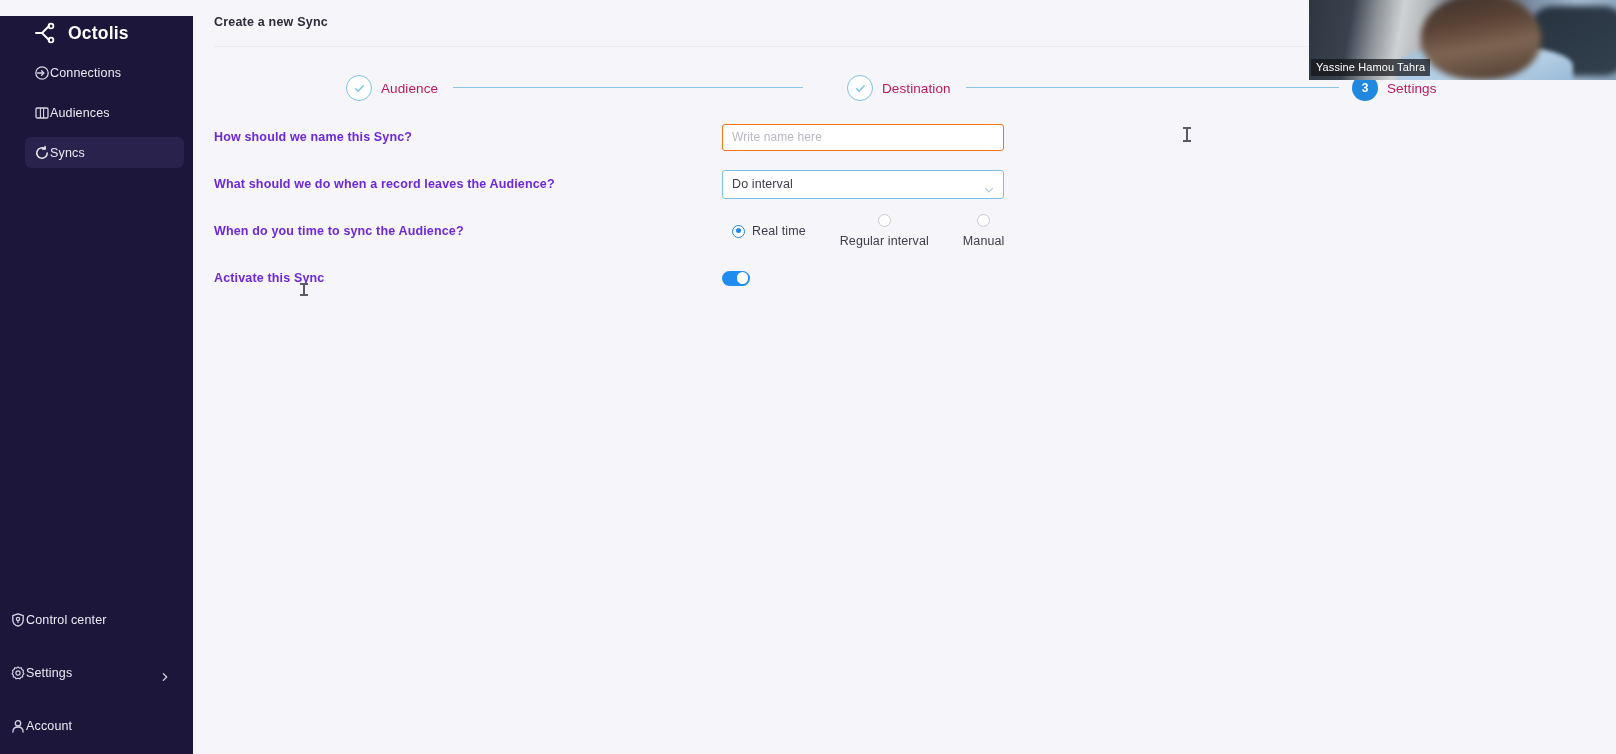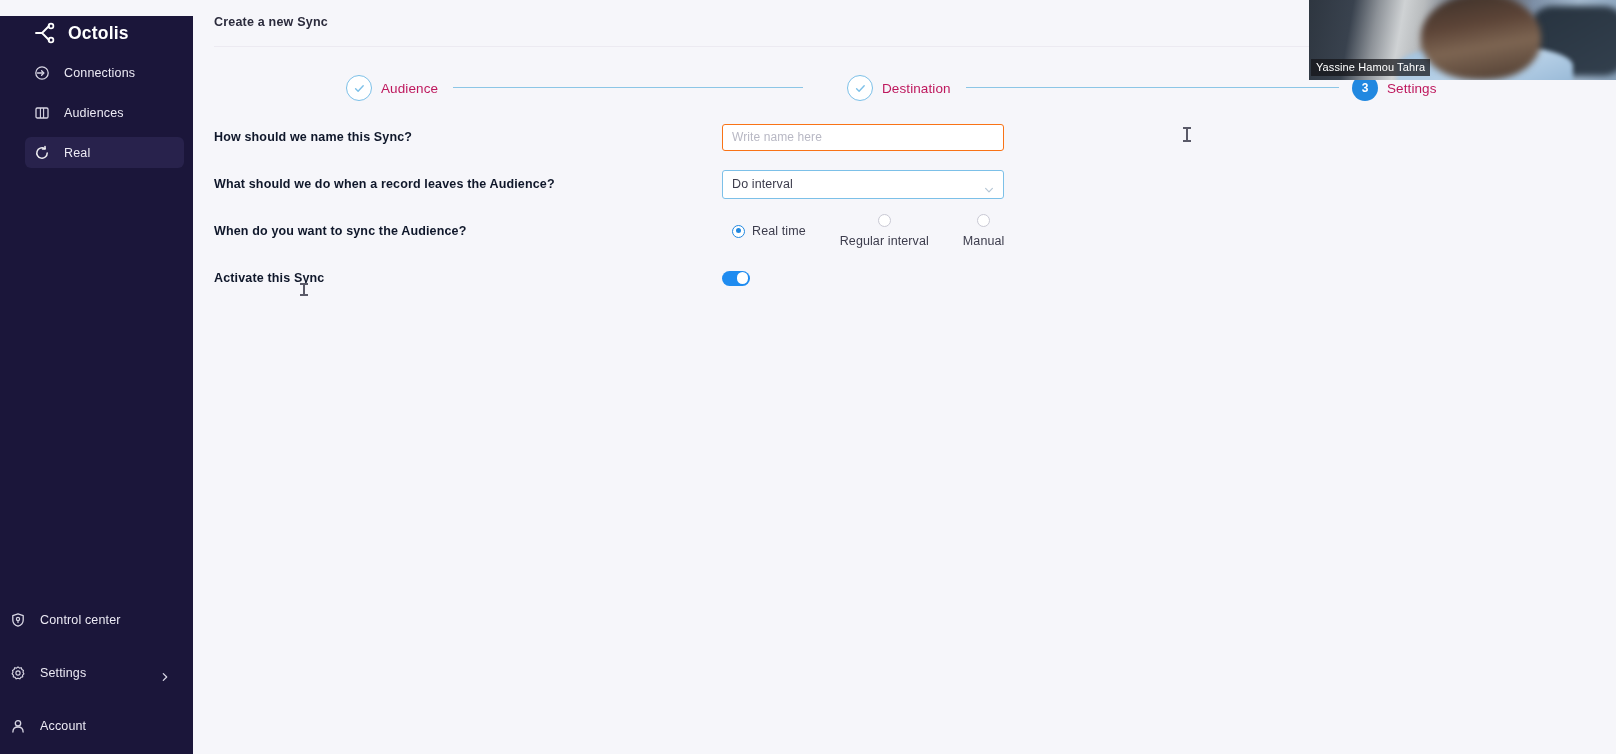--- a/index.html
+++ b/index.html
@@ -43,21 +43,20 @@
   .nav-group { margin-top: 9px; }
 
   .nav-item {
     position: relative;
     display: flex;
     align-items: center;
     height: 31px;
     margin: 0 13px 0 1px;
     padding-left: 9px;
     border-radius: 6px;
-    gap: 14px;
     cursor: pointer;
   }
   .nav-item + .nav-item { margin-top: 9px; }
   .nav-item .nav-ico {
     width: 16px; height: 16px;
     flex: 0 0 16px;
     display: flex; align-items: center; justify-content: center;
     opacity: .93;
   }
   .nav-item .nav-label {
@@ -165,21 +164,21 @@
     width: 1423px;
     height: 34px;
     display: flex;
     align-items: center;
   }
   .form-label {
     position: absolute;
     left: 21px;
     font-size: 12.5px;
     font-weight: bold;
-    color: #0f172a;
+    color: #6d28d9;
     letter-spacing: .15px;
     white-space: nowrap;
   }
   .form-control {
     position: absolute;
     left: 529px;
   }
 
   
   .text-input {
@@ -385,21 +384,21 @@
       <span class="nav-label">Audiences</span>
     </div>
 
     <div class="nav-item active">
       <span class="nav-ico">
         <svg width="16" height="16" viewBox="0 0 16 16" fill="none">
           <path d="M13.2 8 A5.2 5.2 0 1 1 10.6 3.5" stroke="#ffffff" stroke-width="1.5" fill="none" stroke-linecap="round"></path>
           <path d="M11 1.4 L11.2 4.1 L8.5 4" stroke="#ffffff" stroke-width="1.5" fill="none" stroke-linecap="round" stroke-linejoin="round"></path>
         </svg>
       </span>
-      <span class="nav-label">Real</span>
+      <span class="nav-label">Syncs</span>
     </div>
 
   </div>
 
   <div id="nav-bottom">
 
     <div class="nav-item">
       <span class="nav-ico">
         <svg width="16" height="16" viewBox="0 0 16 16" fill="none">
           <path d="M8 1.8 L13.2 3.7 V8 C13.2 11 10.9 13.3 8 14.2 C5.1 13.3 2.8 11 2.8 8 V3.7 Z" stroke="#e6e4f0" stroke-width="1.3" fill="none" stroke-linejoin="round"></path>
@@ -492,21 +491,21 @@
         <span class="chev">
           <svg width="10" height="10" viewBox="0 0 10 10" fill="none">
             <path d="M1.6 3.4 L5 6.8 L8.4 3.4" stroke="#b6c7d6" stroke-width="1.2" fill="none" stroke-linecap="round" stroke-linejoin="round"></path>
           </svg>
         </span>
       </div>
     </div>
   </div>
 
   <div class="form-row" style="top:214px;">
-    <div class="form-label">When do you want to sync the Audience?</div>
+    <div class="form-label">When do you time to sync the Audience?</div>
     <div class="form-control" style="left:528px;">
       <div class="radio-group">
         <div class="radio-opt sel">
           <span class="radio-dot"></span>
           <span class="radio-label">Real time</span>
         </div>
         <div class="radio-opt">
           <span class="radio-dot"></span>
           <span class="radio-label">Regular interval</span>
         </div>

